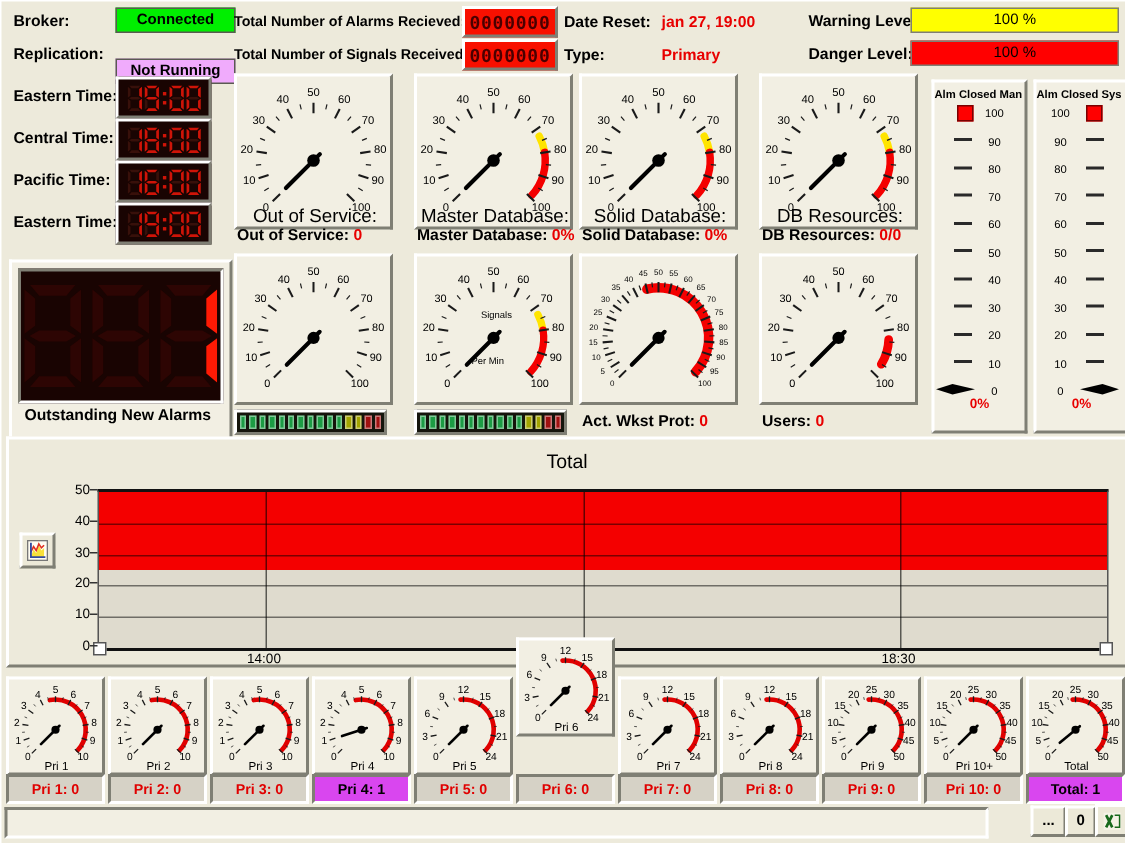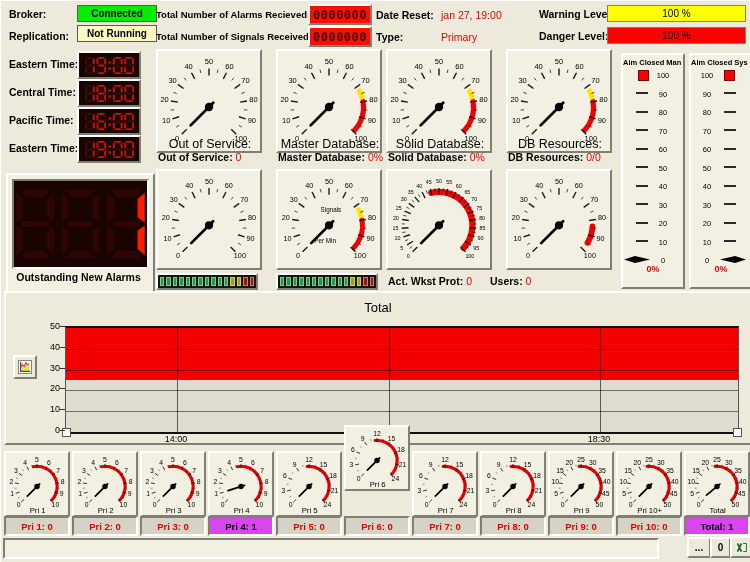--- a/index.html
+++ b/index.html
@@ -3,21 +3,21 @@
 <meta charset="utf-8">
 <style>
   html,body{margin:0;padding:0;background:#c0c0c0;}
   #app{position:relative;width:750px;height:562px;background:#EDEADB;overflow:hidden;
        font-family:"Liberation Sans",sans-serif;border-top:1px solid #fff;border-left:1px solid #fff;}
   .abs{position:absolute;}
   .raised{border:2px solid;border-color:#ffffff #7f7f74 #7f7f74 #ffffff;}
   .sunken{border:2px solid;border-color:#7f7f74 #ffffff #ffffff #7f7f74;}
   .lab{font-weight:bold;font-size:10.5px;color:#000;white-space:nowrap;}
   .lab.sm{font-size:9.5px;}
-  .rv{color:#e80000;font-weight:normal;}
+  .rv{color:#e80000;font-weight:bold;}
   .badge{font-weight:bold;font-size:10px;text-align:center;border:1px solid #5a5a52;color:#000;
          display:flex;align-items:center;justify-content:center;}
   .counter{background:#f81000;border:2px solid;border-color:#ffffff #7f7f74 #7f7f74 #ffffff;
            color:#4a0000;font-family:"DejaVu Sans Mono",monospace;font-weight:bold;font-size:12px;
            letter-spacing:.5px;display:flex;align-items:center;justify-content:center;}
   .levelbar{border:1px solid #7f7f74;font-size:10px;color:#000;display:flex;align-items:center;justify-content:center;}
   .seg{background:#190402;display:flex;align-items:center;justify-content:center;}
   .gpanel{background:#F2EFE3;}
   .gcap{position:absolute;font-weight:bold;font-size:10.5px;white-space:nowrap;color:#000;}
   .ledbar{background:#15150c;display:flex;gap:2px;padding:2px;box-sizing:border-box;}
@@ -43,21 +43,21 @@
   .handle{position:absolute;width:7px;height:7px;background:#fff;border:1px solid #555;}
 </style>
 </head>
 <body>
 
 <div id="app">
 
   <span class="abs lab" style="left:8px;top:7px">Broker:</span>
   <div class="abs badge" style="left:76px;top:4px;width:78px;height:15px;background:#00EF00">Connected</div>
   <span class="abs lab" style="left:8px;top:29px">Replication:</span>
-  <div class="abs badge" style="left:76px;top:24px;width:78px;height:15px;background:#fef9c3">Not Running</div>
+  <div class="abs badge" style="left:76px;top:38px;width:78px;height:15px;background:#f0abfc">Not Running</div>
 
   <span class="abs lab sm" style="left:155px;top:8px">Total Number of Alarms Recieved:</span>
   <div class="abs counter" style="left:307px;top:3px;width:60px;height:17px">0000000</div>
   <span class="abs lab sm" style="left:155px;top:30px">Total Number of Signals Received:</span>
   <div class="abs counter" style="left:307px;top:25px;width:60px;height:17px">0000000</div>
 
   <span class="abs lab" style="left:375px;top:8px">Date Reset:</span>
   <span class="abs lab rv" style="left:440px;top:8px">jan 27, 19:00</span>
   <span class="abs lab" style="left:375px;top:30px">Type:</span>
   <span class="abs lab rv" style="left:440px;top:30px">Primary</span>
@@ -642,21 +642,21 @@
       <span class="ledseg" style="background:#1C9C44"></span>
       <span class="ledseg" style="background:#1C9C44"></span>
       <span class="ledseg" style="background:#1C9C44"></span>
       <span class="ledseg" style="background:#1C9C44"></span>
       <span class="ledseg" style="background:#A3A400"></span>
       <span class="ledseg" style="background:#A3A400"></span>
       <span class="ledseg" style="background:#A01010"></span>
       <span class="ledseg" style="background:#A01010"></span>
     </div>
   <div class="gcap" style="left:387px;top:274px"><span>Act. Wkst Prot:</span> <span class="rv">0</span></div>
-  <div class="gcap" style="left:489px;top:274px"><span>Users:</span> <span class="rv">0</span></div>
+  <div class="gcap" style="left:507px;top:274px"><span>Users:</span> <span class="rv">0</span></div>
 
   <div class="abs vpanel raised" style="left:620px;top:52px;width:60px;height:232px">
       <div class="vtitle">Alm Closed Man</div>
       <div class="abs" style="left:15px;top:15px;width:9px;height:9px;background:#FF0000;border:1px solid #7a0000"></div>
       <div class="vtick-num" style="left:28px;top:16px">100</div>
       <div class="vtick-dash" style="left:13px;top:37px"></div>
       <div class="vtick-num" style="left:28px;top:34.5px">90</div>
       <div class="vtick-dash" style="left:13px;top:55.5px"></div>
       <div class="vtick-num" style="left:28px;top:53px">80</div>
       <div class="vtick-dash" style="left:13px;top:74px"></div>

